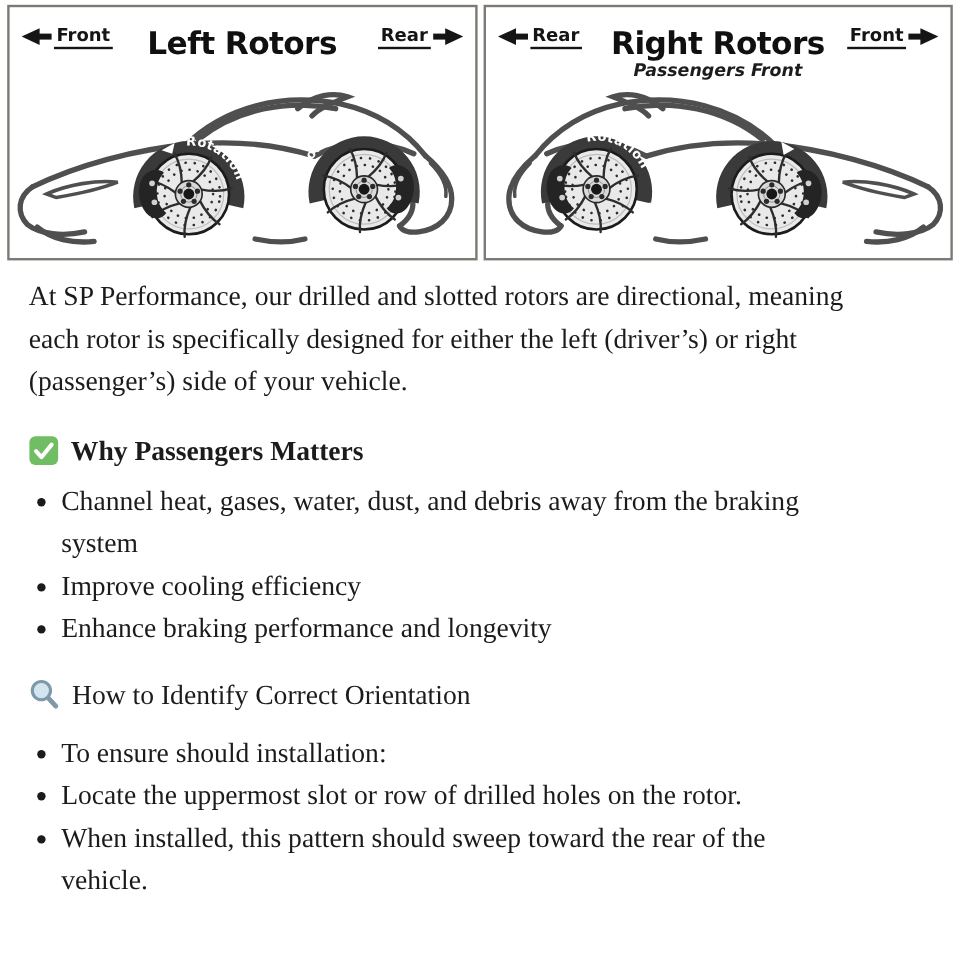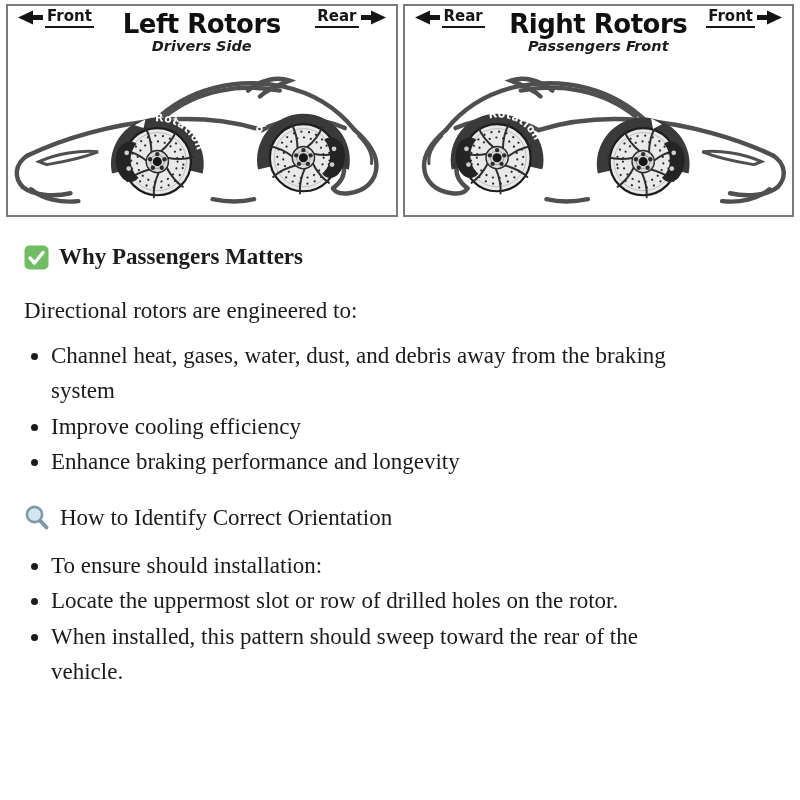--- a/index.html
+++ b/index.html
@@ -10,47 +10,47 @@
   }
   
   .diagram{display:flex;gap:5px;padding:4px 6px 0 6px;}
   .panel{
     flex:1;box-sizing:border-box;height:213px;background:#fff;
     border:2.5px solid #7d7974;position:relative;overflow:hidden;
   }
   .panel-header{position:relative;height:50px;}
   .panel-title{
     text-align:center;font-family:"DejaVu Sans",sans-serif;font-weight:bold;
-    font-size:26px;line-height:1.02;padding-top:5px;letter-spacing:-0.5px;color:#101010;
+    font-size:26px;line-height:1.02;padding-top:18px;letter-spacing:-0.5px;color:#101010;
   }
   .panel-subtitle{
     text-align:center;font-family:"DejaVu Sans",sans-serif;font-weight:bold;
     font-style:italic;font-size:14.5px;color:#1c1c1c;margin-top:0px;
   }
   .dir-label{
-    position:absolute;top:1px;display:flex;align-items:center;gap:1px;
+    position:absolute;top:14px;display:flex;align-items:center;gap:1px;
     font-family:"DejaVu Sans",sans-serif;font-weight:bold;font-size:15px;color:#151515;
   }
   .dir-left{left:10px;} .dir-right{right:10px;}
   .dir-label .txt{border-bottom:2.5px solid #151515;padding:0 2px 1px 2px;}
   .car-svg{display:block;width:100%;height:153px;margin-top:3px;}
   
   article{padding:0 89px 0 24px;font-size:23px;line-height:35.5px;}
   p.intro{margin:12px 0 0 0;}
   h2.s1{
     font-size:23px;line-height:30px;margin:25px 0 0 0;
     display:flex;align-items:center;gap:10px;font-weight:bold;
   }
   p.lead{margin:21px 0 0 0;}
   ul{margin:9px 0 0 0;padding-left:27px;}
   ul.second{margin-top:15px;}
   li{margin:0;padding:0;}
   h3.s2{
     font-size:23px;line-height:30px;margin:23px 0 0 0;
-    display:flex;align-items:center;gap:9px;font-weight:normal;
+    display:flex;align-items:flex-start;gap:9px;font-weight:normal;
   }
   .icon-box{flex:0 0 auto;display:inline-flex;}
 </style>
 </head>
 <body>
 
 <svg width="0" height="0" style="position:absolute" aria-hidden="true">
   <defs>
     <g id="rotor">
       <circle r="34" fill="#e9e9e9" stroke="#1c1c1c" stroke-width="2.2"></circle>
@@ -114,21 +114,20 @@
 
   <section class="panel">
     <div class="panel-header">
       <div class="dir-label dir-left">
         <svg width="26" height="15">
             <use href="#arrow-left-glyph"></use>
           </svg>
         <span class="txt">Front</span>
       </div>
       <div class="panel-title">Left Rotors</div>
-      <div class="panel-subtitle">Drivers Side</div>
       <div class="dir-label dir-right">
         <span class="txt">Rear</span>
         <svg width="26" height="15">
             <use href="#arrow-left-glyph" transform="translate(26,0) scale(-1,1)"></use>
           </svg>
       </div>
     </div>
     <svg class="car-svg" viewBox="0 0 390 155">
       <use href="#carbody"></use>
       <defs>
@@ -178,32 +177,32 @@
         <textPath href="#pRF" startOffset="5">Rotation</textPath>
       </text>
       <polygon points="134,122 138,111 128,114" fill="#ffffff"></polygon>
       <polygon points="259,66 248,60 250,71" fill="#ffffff"></polygon>
     </svg>
   </section>
 </div>
 
 <article>
 
+  <p class="intro">At SP Performance, our drilled and slotted rotors are directional, meaning each rotor is specifically designed for either the left (driver’s) or right (passenger’s) side of your vehicle.</p>
 
   <h2 class="s1">
     <span class="icon-box">
       <svg width="25" height="25" viewBox="0 0 25 25">
         <rect x="0.5" y="0.5" width="24" height="24" rx="5" fill="#71bd63"></rect>
         <path d="M 6,13 L 10.5,18 L 19,7.5" fill="none" stroke="#ffffff" stroke-width="3.4" stroke-linecap="round" stroke-linejoin="round"></path>
       </svg>
     </span>
     <span>Why Passengers Matters</span>
   </h2>
 
-  <p class="lead">Directional rotors are engineered to:</p>
 
   <ul>
     <li>Channel heat, gases, water, dust, and debris away from the braking system</li>
     <li>Improve cooling efficiency</li>
     <li>Enhance braking performance and longevity</li>
   </ul>
 
   <h3 class="s2">
     <span class="icon-box">
       <svg width="27" height="28" viewBox="0 0 27 28">

